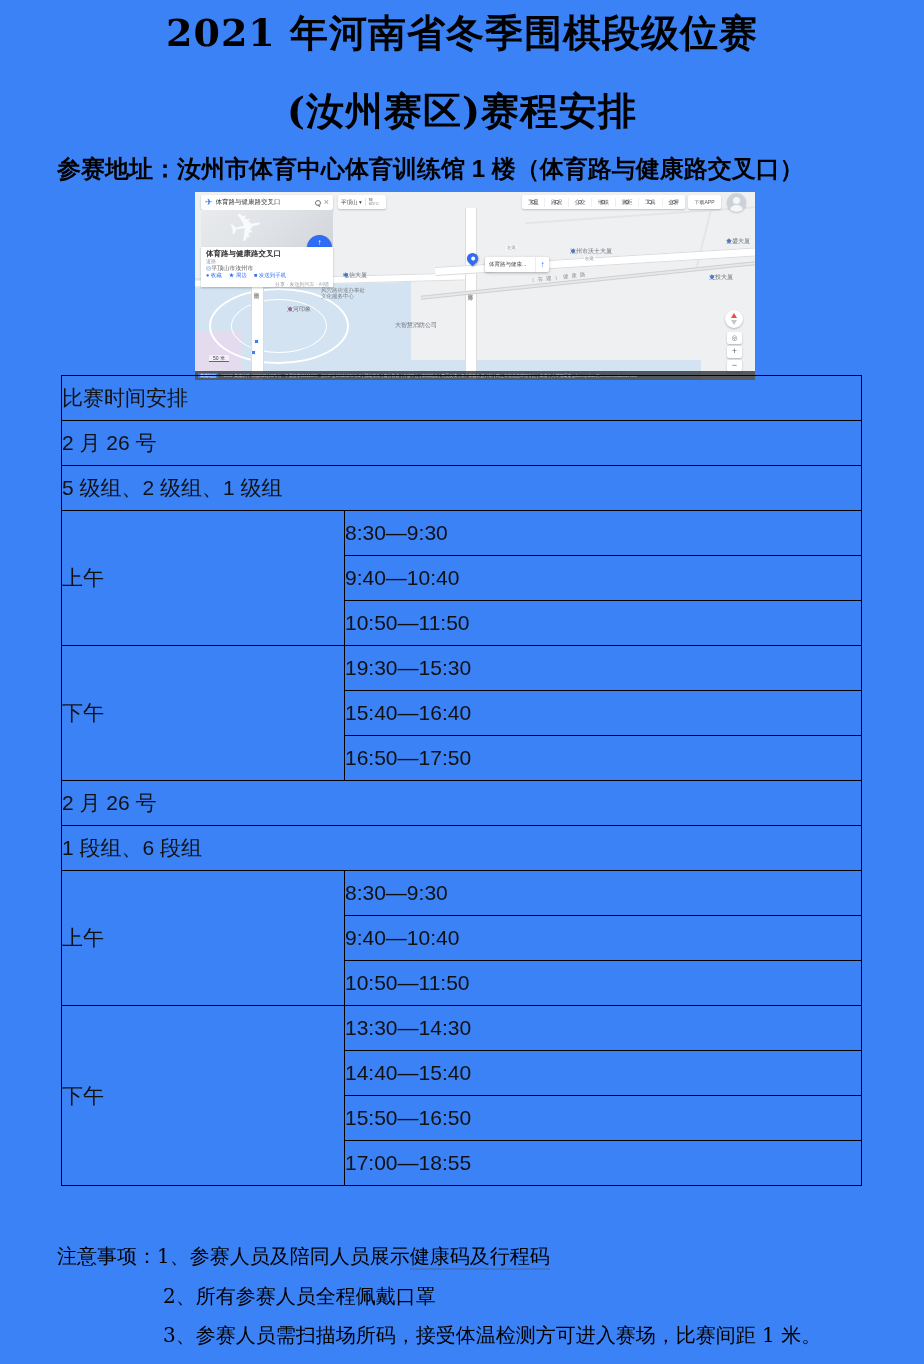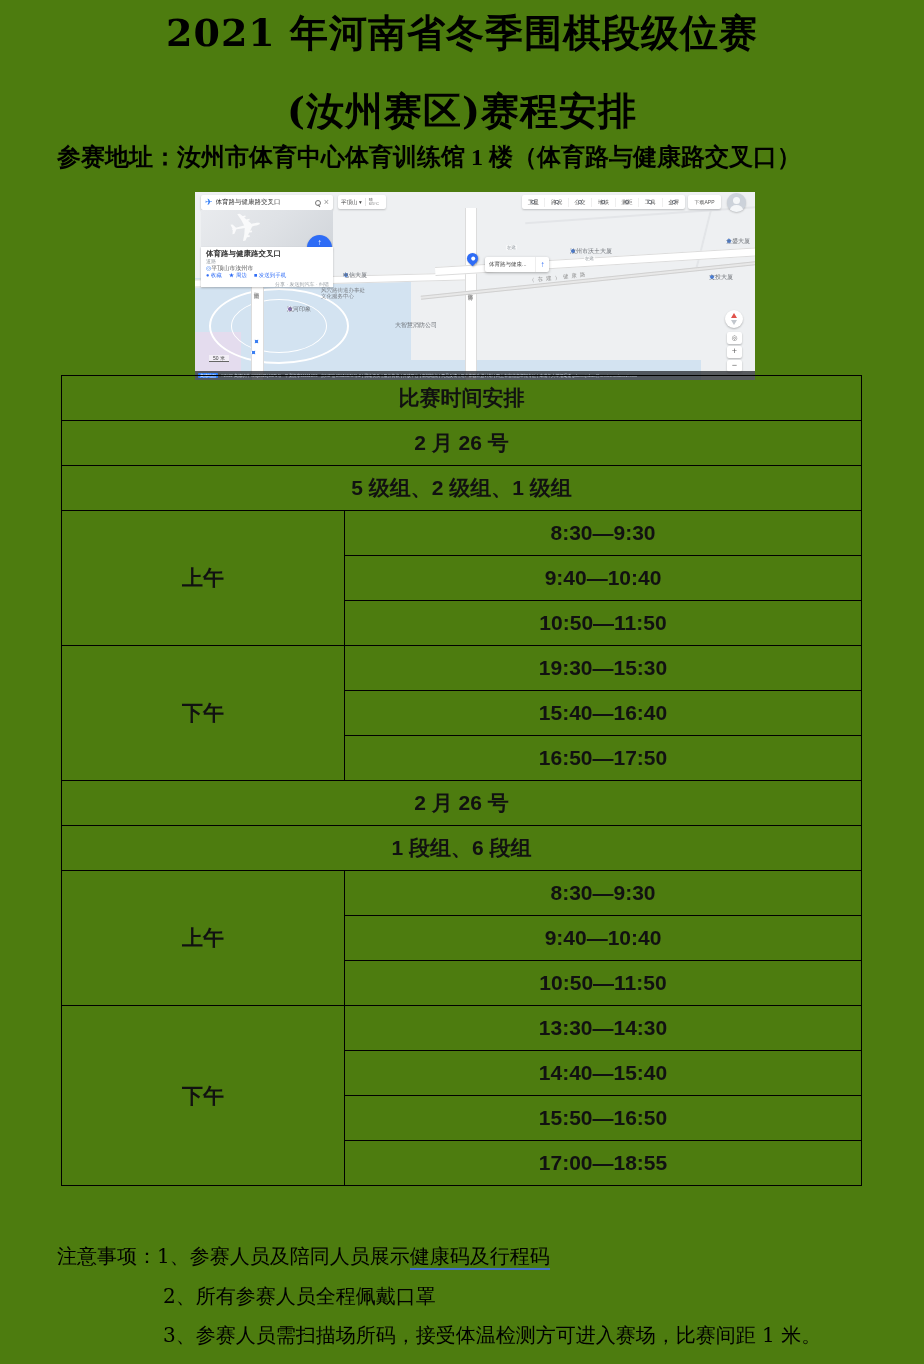--- a/index.html
+++ b/index.html
@@ -1,28 +1,28 @@
 <!DOCTYPE html>
 <html><head>
 <meta charset="utf-8">
 <style>
   * { box-sizing: border-box; margin: 0; padding: 0; }
   html,body { background:#fff; }
   .page {
-    position: relative; width: 924px; height: 1364px; background: #4d7c0f;
+    position: relative; width: 924px; height: 1364px; background: #3b82f6;
     font-family: "Liberation Sans", "DejaVu Sans", sans-serif; color:#000; overflow: hidden;
   }
   .title {
     position: absolute; left: 0; width: 100%; text-align: center;
     font-family: "DejaVu Serif", "Liberation Serif", serif; font-weight: 700; font-size: 38px;
     letter-spacing: 1px; white-space: nowrap;
   }
   .address {
-    position: absolute; left: 57px; top: 141px; width: 860px;
-    font-family: Liberation Serif, serif; font-weight: 700; font-size: 24px;
+    position: absolute; left: 57px; top: 153px; width: 860px;
+    font-family: Liberation Sans, sans-serif; font-weight: 700; font-size: 24px;
     white-space: nowrap;
   }
   
   .map {
     position: absolute; left: 195px; top: 192px; width: 560px; height: 188px;
     background: #eef0f2; overflow: hidden; font-family: "Liberation Sans", sans-serif;
   }
   .map * { position: absolute; }
   .blue-area { background: #d3e3f1; }
   .purple-area { background: #e4dcee; }
@@ -112,22 +112,22 @@
   .mapfooter {
     left: 0; top: 179px; width: 560px; height: 9px; background: rgba(45,48,52,.78);
     display: flex; align-items: center; gap: 3px; padding: 0 3px; overflow: hidden;
   }
   .mapfooter .mlogo { position: static; background: #2f7cf6; color: #fff; font-size: 4px; line-height: 5px; border-radius: 1px; padding: 0 2px; white-space: nowrap; }
   .mapfooter .cp { position: static; font-size: 4px; color: #cfd8e8; white-space: nowrap; overflow: hidden; }
   .constr-tag { font-size: 4.5px; color: #9aa0a6; background: rgba(255,255,255,.6); padding: 0 1px; border-radius: 1px; }
   
   .sched { position: absolute; left: 61px; top: 375px; width: 801px; border-collapse: collapse; table-layout: fixed; }
   .sched td {
-    border: 1.6px solid #000; text-align: center; vertical-align: middle;
-    height: 45px; font-size: 21px; color: #111; font-weight: 700;
+    border: 1.6px solid #000; vertical-align: middle;
+    height: 45px; font-size: 21px; color: #111; font-weight: 400;
   }
   
   .note-line { position: absolute; left: 57px; font-family: "DejaVu Serif", "Liberation Serif", serif; font-size: 20px; color: #000; white-space: nowrap; }
   .note-indent { left: 163px; }
   .hlink { border-bottom: 2px solid #4472c4; }
 </style>
 </head>
 <body>
 
 <div class="page">

